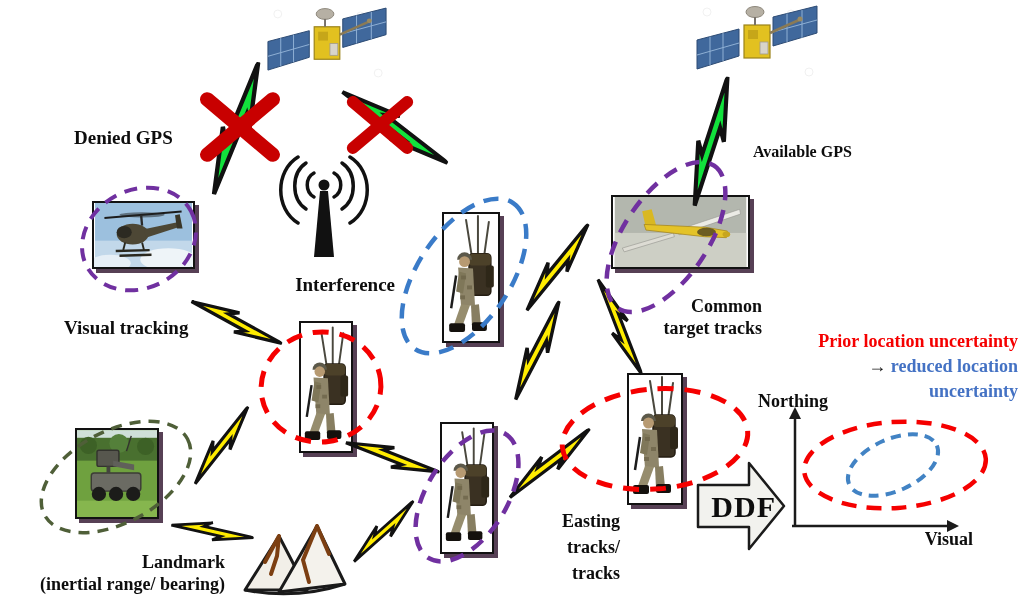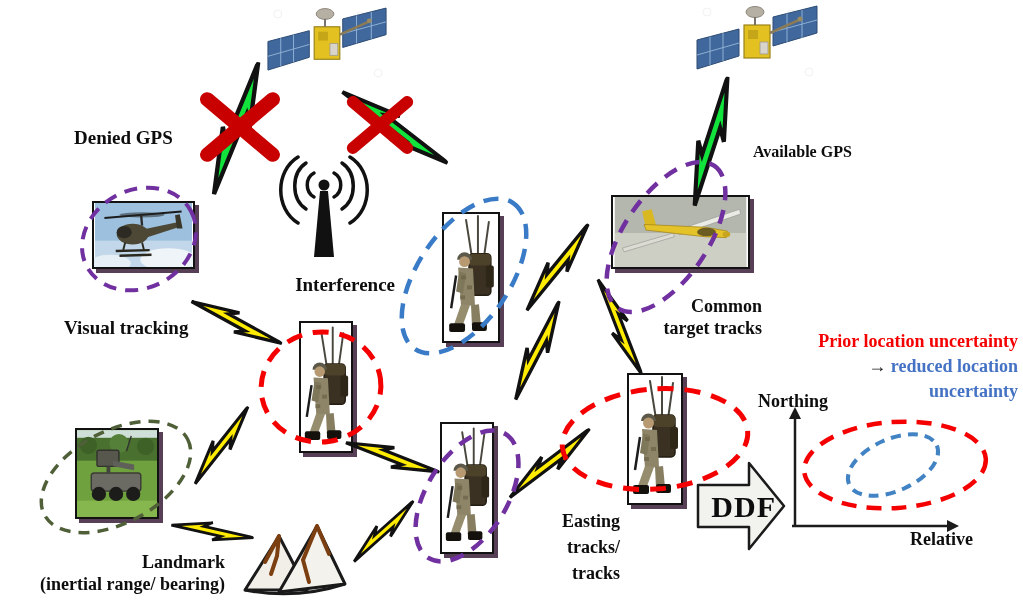--- a/index.html
+++ b/index.html
@@ -365,15 +365,15 @@
     <div>
       <span style="color:#111">→</span>
       <span style="color:#4472C4">reduced location</span>
     </div>
     <div style="color:#4472C4">uncertainty</div>
   </div>
 
   <div class="lbl center" style="left:696px;top:489px;width:80px;font-size:30px;letter-spacing:1px">DDF</div>
 
   <div class="lbl" style="left:758px;top:391px;font-size:18px">Northing</div>
-  <div class="lbl center" style="left:883px;top:529px;width:90px;font-size:18px">Relative</div>
+  <div class="lbl center" style="left:883px;top:529px;width:90px;font-size:18px">Visual</div>
 
 </div>
 
 </body></html>

